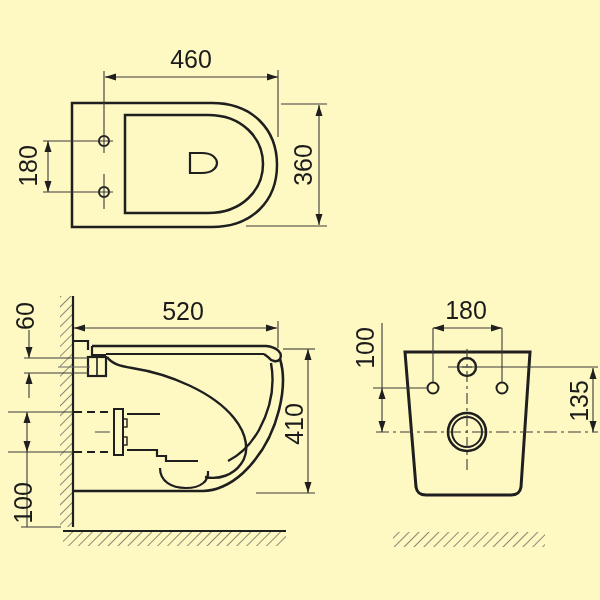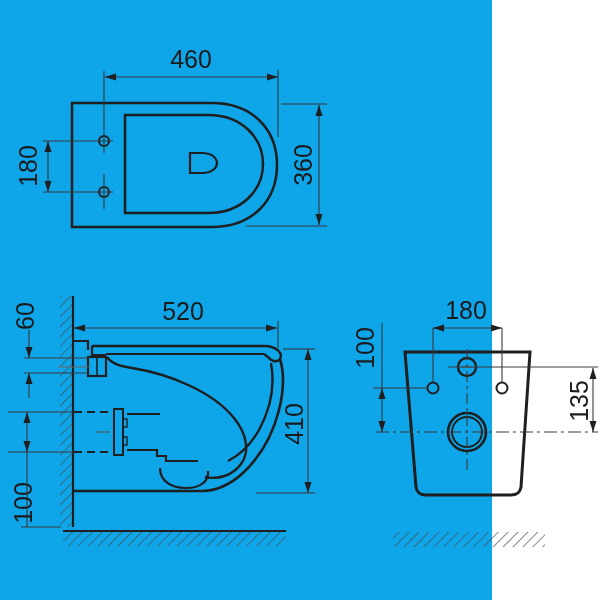--- a/index.html
+++ b/index.html
@@ -1,16 +1,16 @@
 <!DOCTYPE html>
 <html><head>
 <meta charset="utf-8">
 <style>
   html,body{margin:0;padding:0;background:#ffffff;width:600px;height:600px;overflow:hidden;}
-  .stage{position:relative;width:492px;height:600px;background:#0ea5e9;}
+  .stage{position:relative;width:600px;height:600px;background:#fef9c3;}
   svg{display:block;}
   text{font-family:"Liberation Sans","DejaVu Sans",sans-serif;font-size:25px;fill:#1b1b1b;}
 </style>
 </head>
 <body>
 
 <div class="stage">
 <svg width="600" height="600" viewBox="0 0 600 600">
   <defs>
     <pattern id="hatch" width="7" height="7" patternUnits="userSpaceOnUse" patternTransform="rotate(45)">

